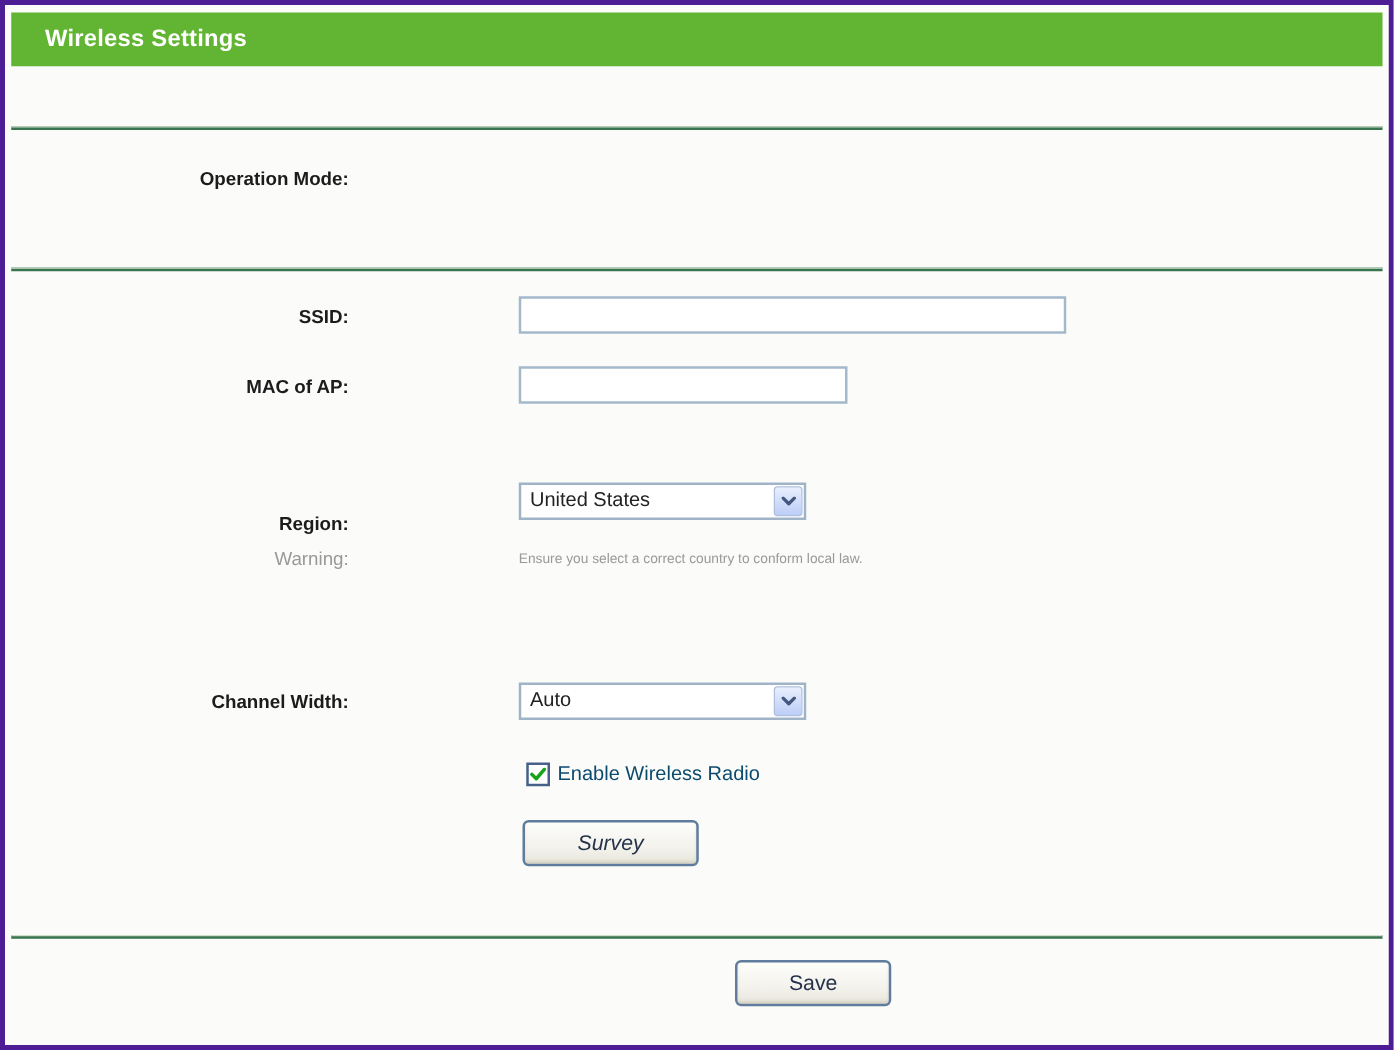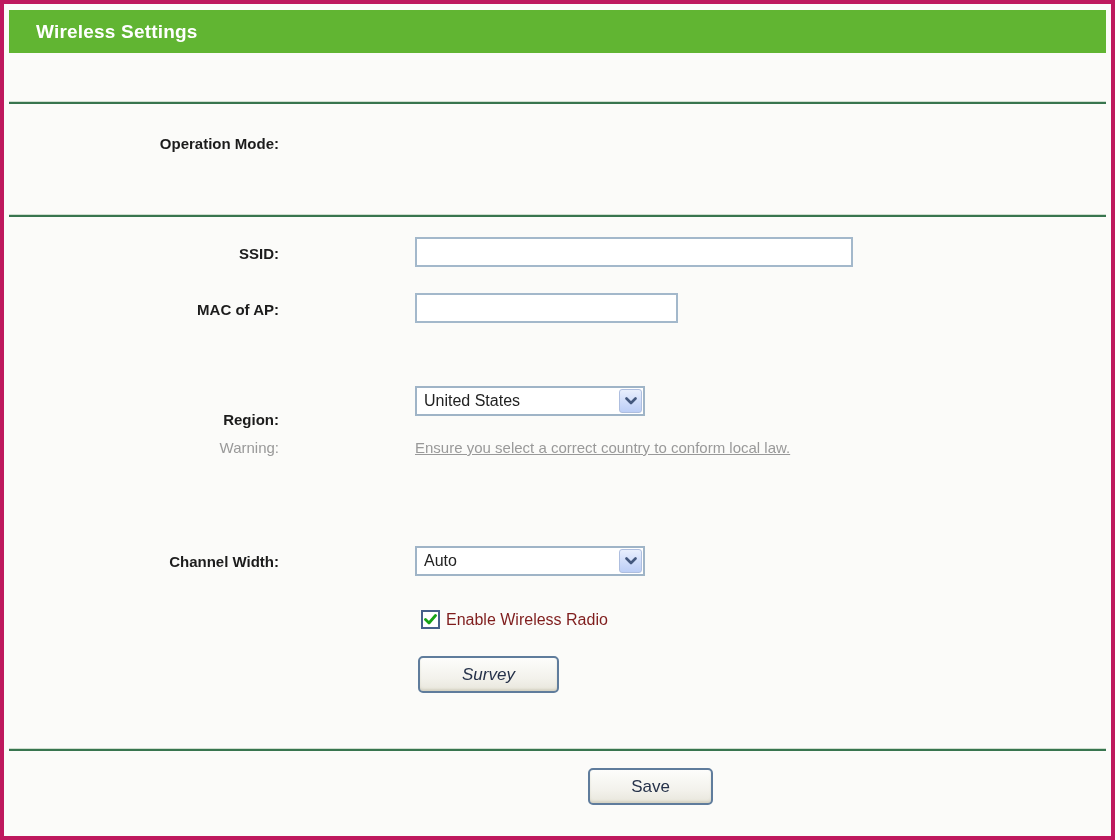--- a/index.html
+++ b/index.html
@@ -3,21 +3,21 @@
 <meta charset="utf-8">
 <style>
   * { margin: 0; padding: 0; box-sizing: border-box; }
   html, body { background: #ffffff; }
   body { font-family: "Liberation Sans", sans-serif; }
 
   .page {
     position: relative;
     width: 1115px;
     height: 840px;
-    border: 4px solid #be185d;
+    border: 4px solid #4c1d95;
     background: #fbfbf9;
     overflow: hidden;
   }
 
   
   .titlebar {
     position: absolute;
     left: 5px; right: 5px; top: 6px;
     height: 43px;
     background: #61b532;
@@ -103,24 +103,23 @@
     outline: none;
   }
   .input-ssid { width: 438px; }
   .input-mac  { width: 263px; }
 
   
   .warning-text {
     position: absolute;
     left: 411px;
     width: 500px;
-    font-size: 15px;
+    font-size: 11px;
     color: #999999;
     line-height: 23px;
-    text-decoration: underline;
   }
 
   
   .check-row {
     position: absolute;
     left: 417px;
     top: 606px;
     display: flex;
     align-items: center;
     cursor: pointer;
@@ -131,21 +130,21 @@
     border: 2px solid #46608a;
     background: #ffffff;
     display: flex;
     align-items: center;
     justify-content: center;
   }
   .xp-checkbox svg { display: none; }
   .xp-checkbox.checked svg { display: block; }
   .check-label {
     font-size: 16px;
-    color: #7f1d1d;
+    color: #0c4a6e;
     padding-left: 6px;
     line-height: 19px;
   }
 
   
   .xp-button {
     position: absolute;
     border: 2px solid #5f7c9c;
     border-radius: 5px;
     background: linear-gradient(to bottom, #fdfdfb 0%, #f3f2ec 60%, #e8e6dc 100%);

